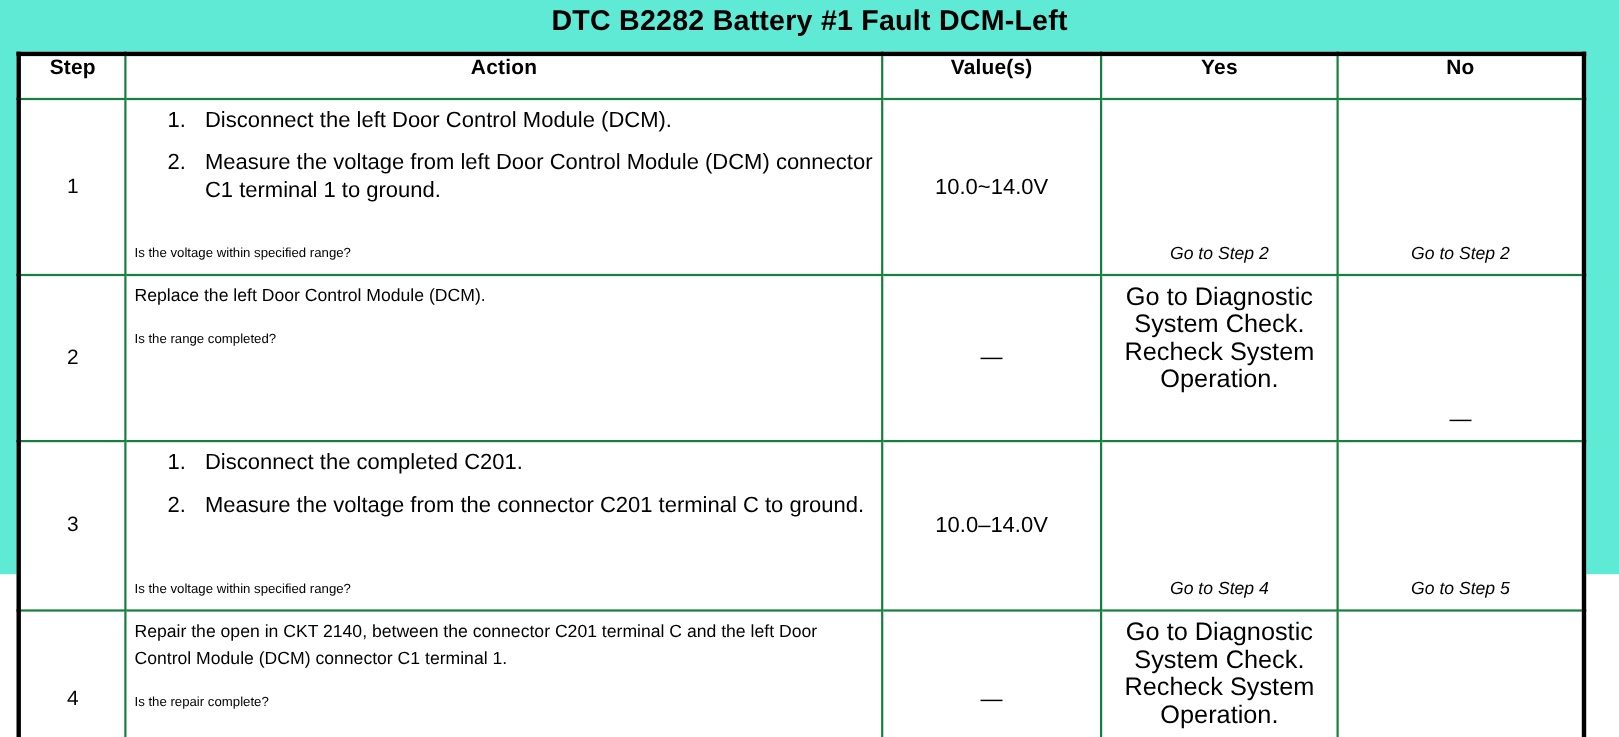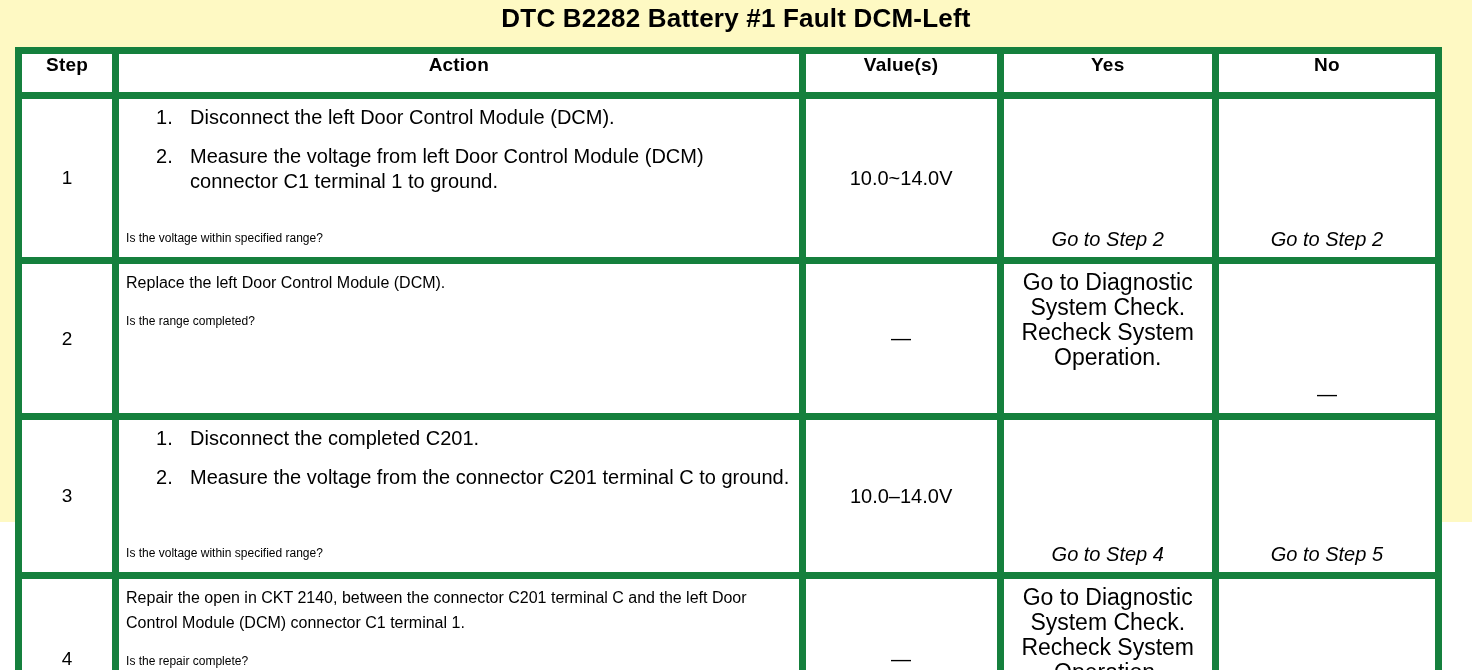--- a/index.html
+++ b/index.html
@@ -12,21 +12,21 @@
     height: 670px;
     font-family: "Liberation Sans", sans-serif;
     color: #000000;
     overflow: hidden;
   }
 
   #page {
     position: relative;
     width: 1472px;
     height: 522px;
-    background: #fef9c3;
+    background: #5eead4;
   }
 
   
   .doc-title {
     position: absolute;
     left: 0;
     top: 1px;
     width: 1472px;
     text-align: center;
     font-size: 26px;
@@ -49,21 +49,21 @@
     background: #fff;
   }
   .dtc-table col.c-step   { width: 97px;  }
   .dtc-table col.c-action { width: 686px; }
   .dtc-table col.c-value  { width: 198px; }
   .dtc-table col.c-yes    { width: 215px; }
   .dtc-table col.c-no     { width: 223px; }
 
   .dtc-table th,
   .dtc-table td {
-    border: 7px solid #15803d;
+    border: 2px solid #15803d;
     padding: 0;
     vertical-align: top;
     background: #fff;
   }
 
   
   thead th {
     height: 38px;
     font-size: 19px;
     font-weight: bold;
@@ -154,21 +154,21 @@
     flex-direction: column;
     height: 100%;
     box-sizing: border-box;
     padding: 6px 6px;
   }
   .yn-flex.top    { justify-content: flex-start; }
   .yn-flex.bottom { justify-content: flex-end; }
 
   .goto-step {
     font-style: italic;
-    font-size: 20px;
+    font-size: 16px;
     line-height: 24px;
     white-space: nowrap;
   }
   .goto-diag {
     font-style: normal;
     font-size: 23px;
     line-height: 25px;
   }
   .goto-diag span { display: block; white-space: nowrap; }
 

